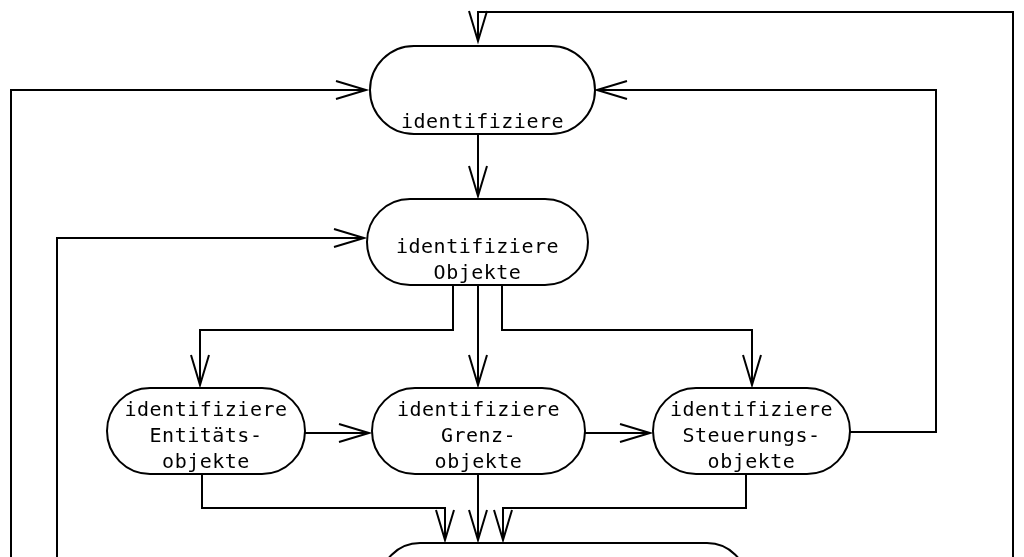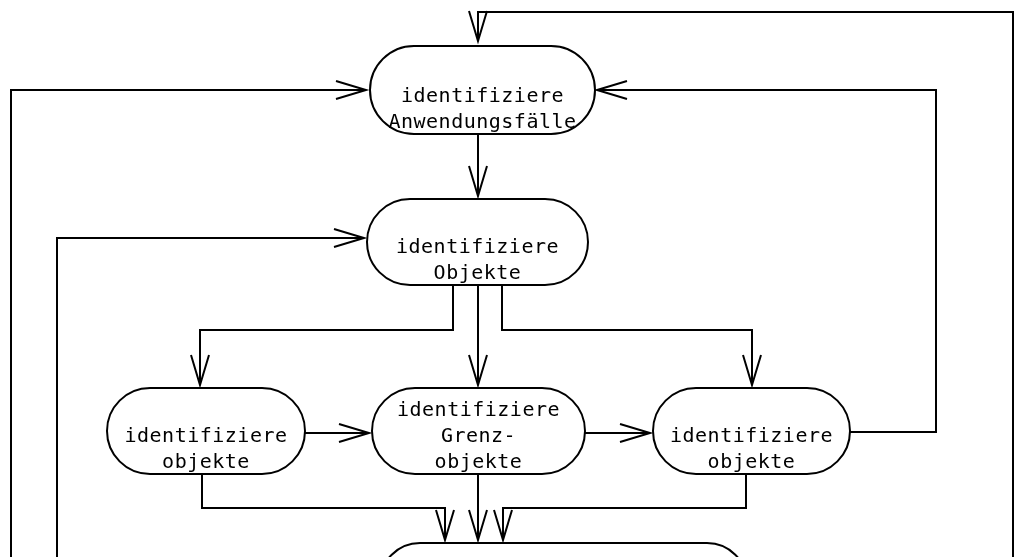--- a/index.html
+++ b/index.html
@@ -72,37 +72,38 @@
       <rect x="367" y="199" width="221" height="86" rx="43" ry="43"></rect>
       <rect x="107" y="388" width="198" height="86" rx="43" ry="43"></rect>
       <rect x="372" y="388" width="213" height="86" rx="43" ry="43"></rect>
       <rect x="653" y="388" width="197" height="86" rx="43" ry="43"></rect>
       <rect x="380" y="543" width="367" height="110" rx="40" ry="40"></rect>
     </g>
   </svg>
 
   <div class="node-label" style="left:370px; top:46px; width:225px; height:88px;">
     <span>identifiziere</span>
-    <span>Anwendungsfälle</span>
   </div>
 
   <div class="node-label" style="left:367px; top:199px; width:221px; height:86px;">
     <span>identifiziere</span>
     <span>Objekte</span>
   </div>
 
   <div class="node-label" style="left:107px; top:388px; width:198px; height:86px;">
     <span>identifiziere</span>
+    <span>Entitäts-</span>
     <span>objekte</span>
   </div>
 
   <div class="node-label" style="left:372px; top:388px; width:213px; height:86px;">
     <span>identifiziere</span>
     <span>Grenz-</span>
     <span>objekte</span>
   </div>
 
   <div class="node-label" style="left:653px; top:388px; width:197px; height:86px;">
     <span>identifiziere</span>
+    <span>Steuerungs-</span>
     <span>objekte</span>
   </div>
 
 </div>
 
 </body></html>

